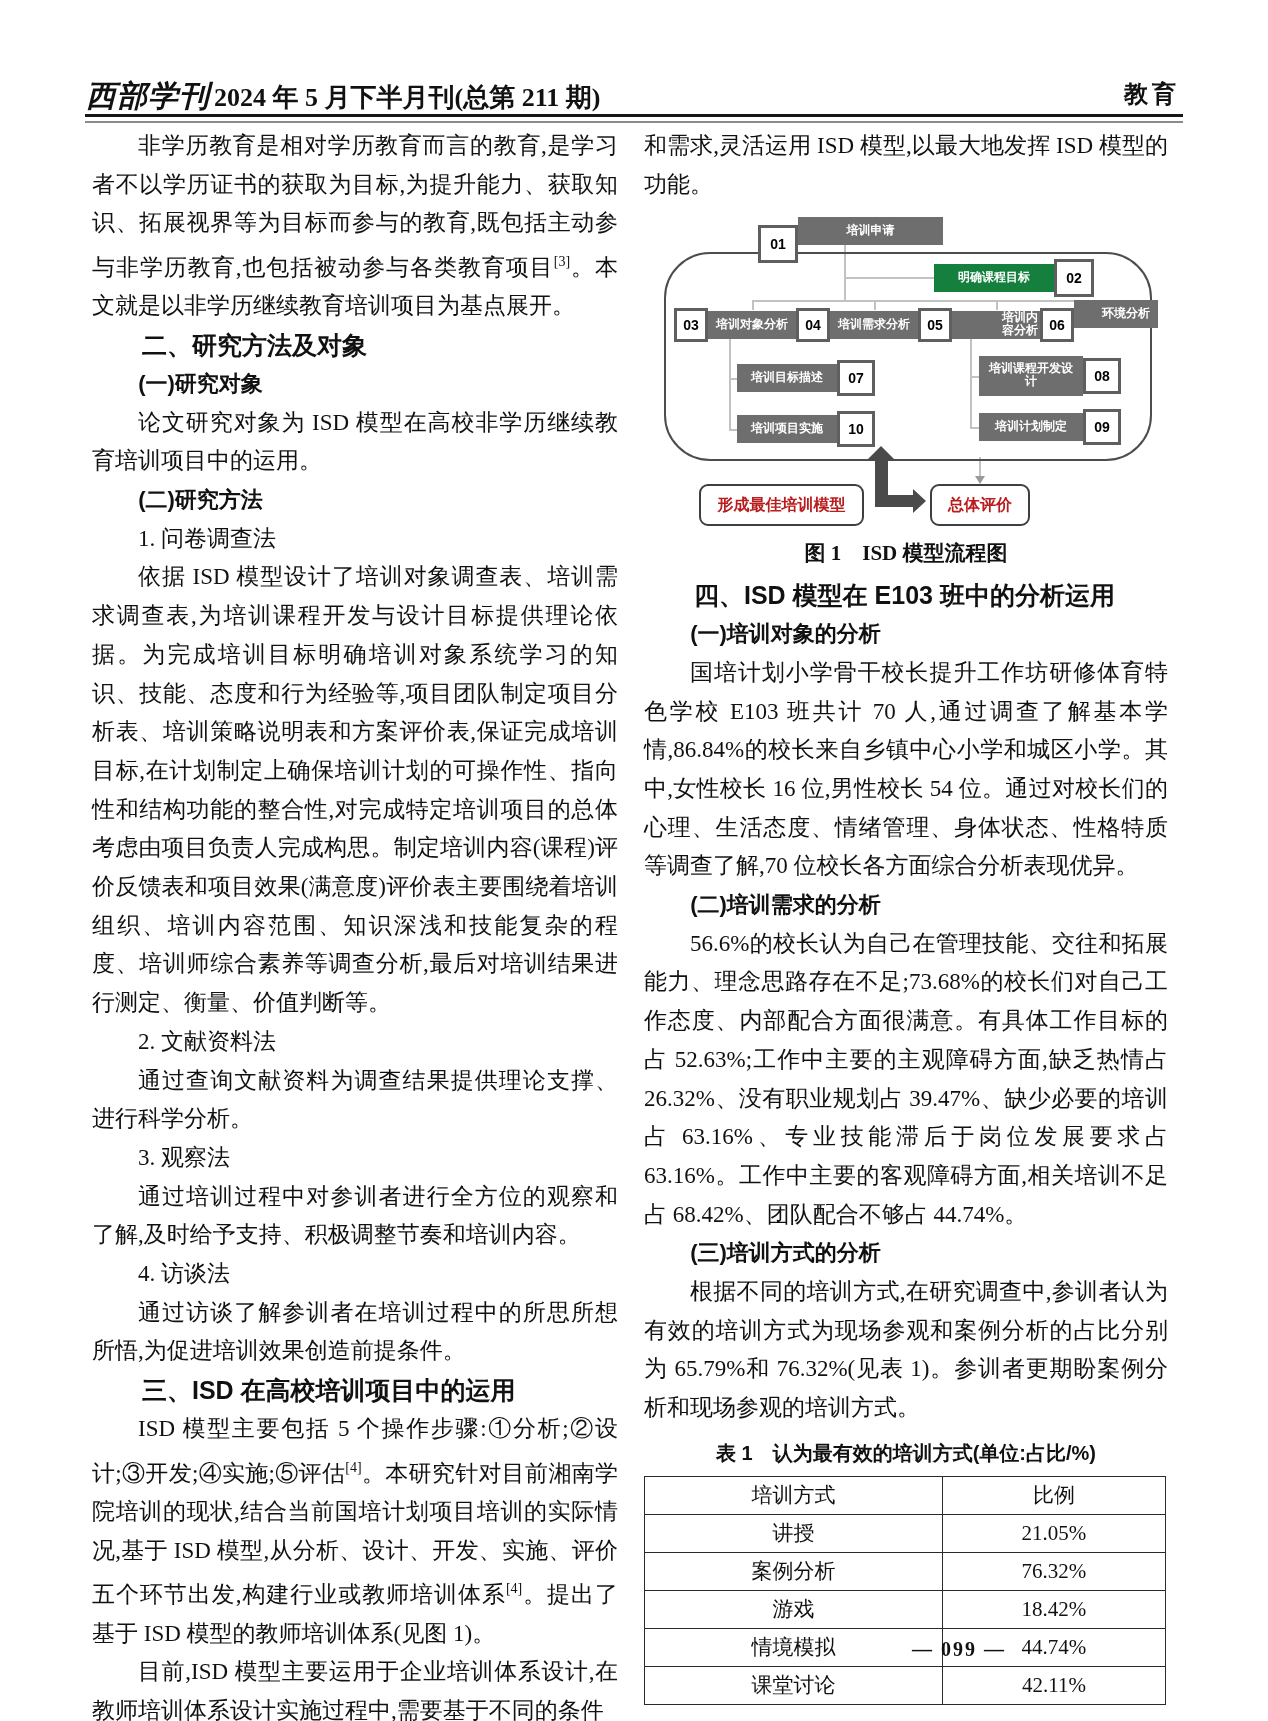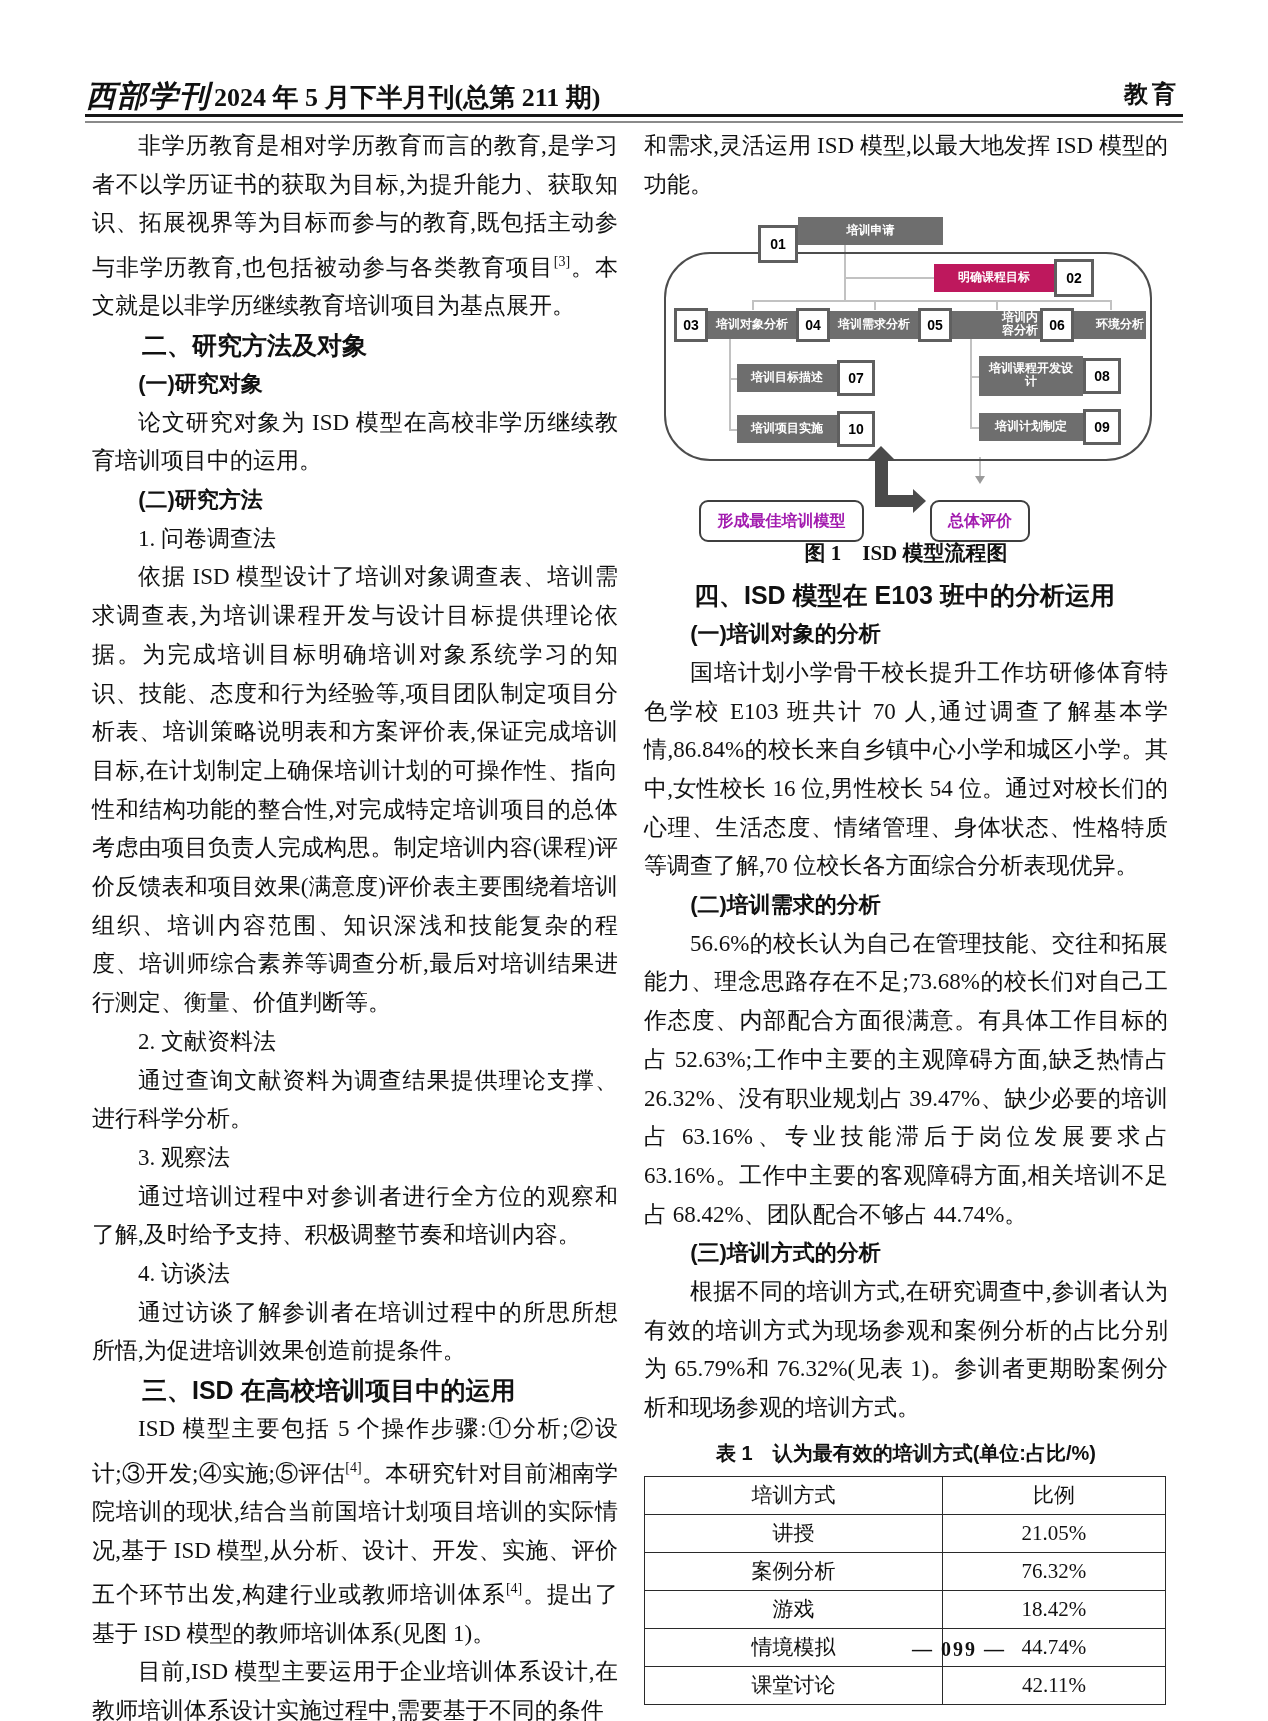--- a/index.html
+++ b/index.html
@@ -30,24 +30,24 @@
   .fc .ln{position:absolute;background:#c2c2c2;}
   .bigbox{position:absolute;left:20px;top:40px;width:484px;height:205px;
           border:2.5px solid #4d4d4d;border-radius:46px;background:transparent;}
   .fnum{position:absolute;background:#fff;border:3px solid #5f5f5f;color:#000;
         font-family:"Liberation Sans","DejaVu Sans",sans-serif;font-weight:bold;font-size:14px;
         display:flex;align-items:center;justify-content:center;box-sizing:border-box;z-index:3;}
   .flab{position:absolute;background:#6e6e6e;color:#fff;
         font-family:Liberation Mono, monospace;font-weight:bold;font-size:12px;
         display:flex;align-items:center;justify-content:center;text-align:center;line-height:1.15;
         box-sizing:border-box;z-index:2;}
-  .flab.lt{background:#be185d;}
+  .flab.lt{background:#15803d;}
   .fbox{position:absolute;background:#fff;border:2.5px solid #3f3f3f;border-radius:9px;
-        font-family:Liberation Mono, monospace;font-weight:bold;font-size:16px;color:#a21caf;
-        display:flex;align-items:center;justify-content:center;box-sizing:border-box;z-index:3;margin-top:16px;}
+        font-family:Liberation Mono, monospace;font-weight:bold;font-size:16px;color:#b91c1c;
+        display:flex;align-items:center;justify-content:center;box-sizing:border-box;z-index:3;}
   .barrow{position:absolute;background:#4a4a4a;z-index:4;}
   .tri{position:absolute;width:0;height:0;z-index:4;}
   .tri.up{border-left:15px solid transparent;border-right:15px solid transparent;border-bottom:15px solid #4a4a4a;}
   .tri.right{border-top:12px solid transparent;border-bottom:12px solid transparent;border-left:13px solid #4a4a4a;}
   .tri.down-sm{border-left:5px solid transparent;border-right:5px solid transparent;border-top:8px solid #9a9a9a;}
   .fig-cap{margin:6px 0 6px 0;text-align:center;font-weight:bold;font-size:21px;line-height:34px;}
   
   .tbl-cap{margin:10px 0 8px 0;text-align:center;font-family:"Liberation Sans","DejaVu Sans",sans-serif;
            font-weight:bold;font-size:20px;line-height:30px;}
   table.t1{border-collapse:collapse;width:522px;table-layout:fixed;}
@@ -119,21 +119,21 @@
       <div class="flab lt" style="left:290px;top:52px;width:120px;height:28px;">明确课程目标</div>
       <div class="fnum" style="left:410px;top:47px;width:40px;height:38px;">02</div>
 
       <div class="fnum" style="left:30px;top:96px;width:34px;height:34px;">03</div>
       <div class="flab" style="left:64px;top:99px;width:88px;height:28px;">培训对象分析</div>
       <div class="fnum" style="left:152px;top:96px;width:34px;height:34px;">04</div>
       <div class="flab" style="left:186px;top:99px;width:88px;height:28px;">培训需求分析</div>
       <div class="fnum" style="left:274px;top:96px;width:34px;height:34px;">05</div>
       <div class="flab" style="left:308px;top:99px;width:88px;height:28px;padding-left:48px;">培训内容分析</div>
       <div class="fnum" style="left:396px;top:96px;width:34px;height:34px;">06</div>
-      <div class="flab" style="left:430px;top:99px;width:72px;height:28px;padding-left:20px;">环境分析</div>
+      <div class="flab" style="left:430px;top:88px;width:84px;height:28px;padding-left:20px;">环境分析</div>
 
       <div class="flab" style="left:93px;top:152px;width:100px;height:28px;">培训目标描述</div>
       <div class="fnum" style="left:193px;top:148px;width:38px;height:36px;">07</div>
       <div class="flab" style="left:93px;top:203px;width:100px;height:28px;">培训项目实施</div>
       <div class="fnum" style="left:193px;top:199px;width:38px;height:36px;">10</div>
 
       <div class="flab" style="left:335px;top:144px;width:104px;height:40px;padding:0 8px;">培训课程开发设计</div>
       <div class="fnum" style="left:439px;top:146px;width:38px;height:36px;">08</div>
       <div class="flab" style="left:335px;top:201px;width:104px;height:28px;">培训计划制定</div>
       <div class="fnum" style="left:439px;top:197px;width:38px;height:36px;">09</div>

